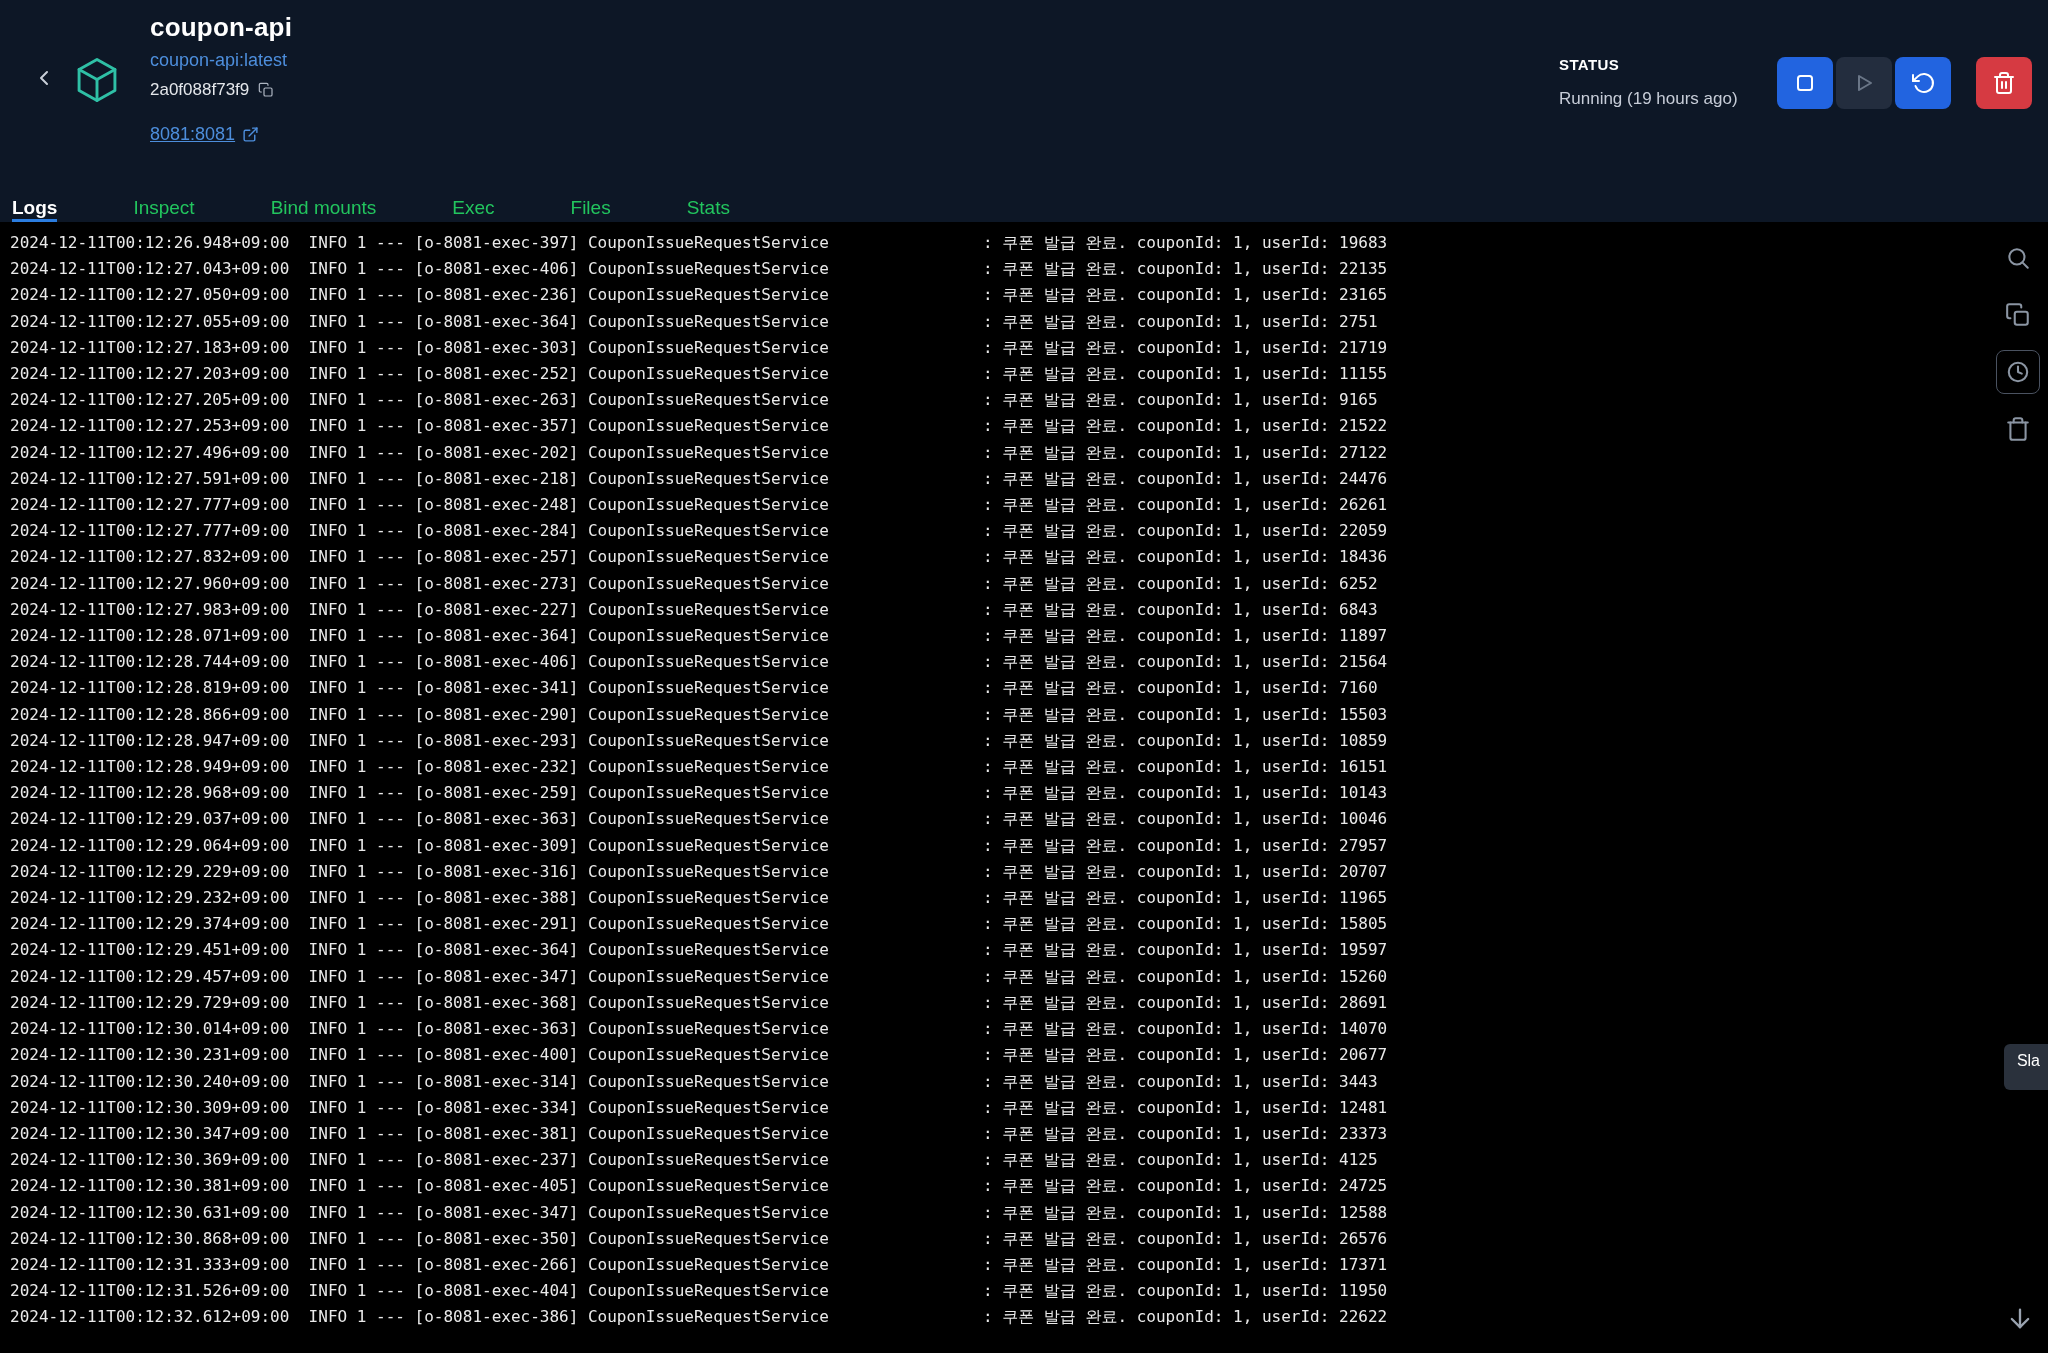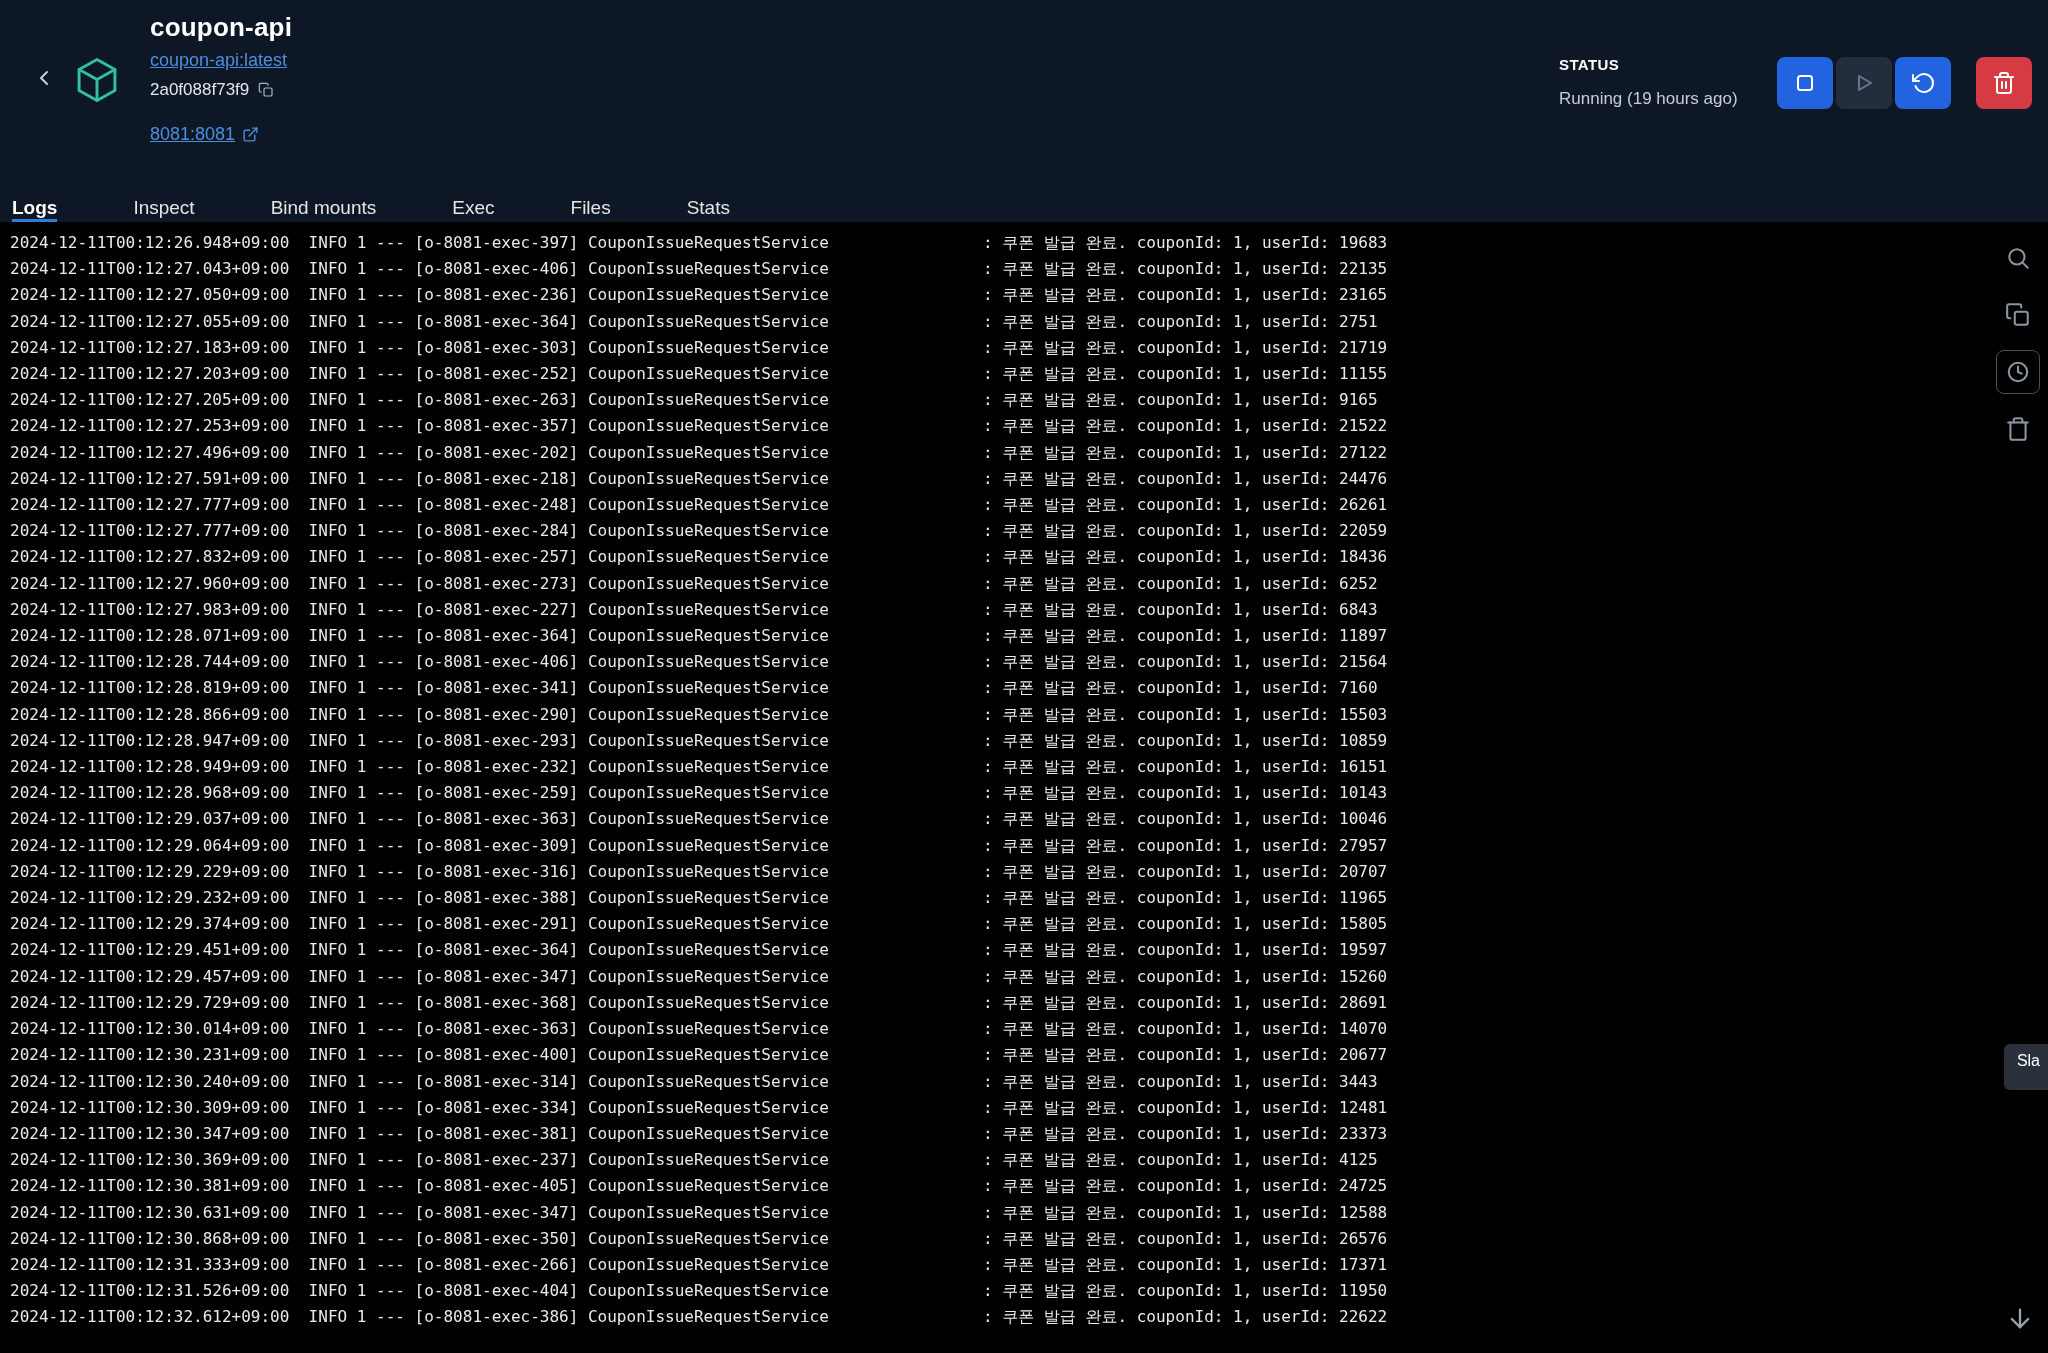--- a/index.html
+++ b/index.html
@@ -18,21 +18,21 @@
     background:#0d1726;
   }
   .back-btn {
     position:absolute; left:28px; top:62px;
     background:none; border:none; padding:4px; cursor:pointer;
     color:#c9cfd8; line-height:0;
   }
   .cube-wrap { position:absolute; left:72px; top:52px; line-height:0; }
   .title-block { position:absolute; left:150px; top:12px; }
   .container-title { margin:0 12px 7px 0; font-size:26px; font-weight:700; color:#fff; letter-spacing:0.2px; }
-  .image-link { display:inline-block; color:#4d8edc; text-decoration:underline; font-size:18px; margin-bottom:9px; cursor:pointer; }
+  .image-link { display:inline-block; color:#4d8edc; font-size:18px; margin-bottom:9px; cursor:pointer; }
   .id-row { display:flex; align-items:center; gap:9px; color:#e4e7eb; font-size:17px; }
   .copy-btn { background:none; border:none; padding:0; color:#aeb6c2; cursor:pointer; line-height:0; }
   .port-row { display:flex; align-items:center; gap:8px; }
   .port-link { color:#4d8edc; text-decoration:underline; font-size:18px; cursor:pointer; display:flex; align-items:center; gap:7px;margin-top:24px; }
   .header-right {
     position:absolute; right:16px; top:0; height:100%;
     display:flex; align-items:center; gap:28px;
   }
   .status-block { text-align:left; min-width:190px; }
   .status-label { font-size:15px; font-weight:700; color:#fff; letter-spacing:0.4px; }
@@ -47,21 +47,21 @@
   .btn-dark { background:#232d3e; color:#6a7687; }
   .btn-red  { background:#d63a42; color:#fff; margin-left:22px; }
   
   .tabbar {
     height:57px; background:#0d1726;
     display:flex; align-items:flex-end;
     padding:0 0 0 12px; gap:76px;
   }
   .tab {
     display:flex; align-items:center;
-    font-size:19px; color:#e5e5e5;
+    font-size:19px; color:#22c55e;
     border-bottom:3px solid transparent; padding-top:3px;
     cursor:pointer; white-space:nowrap;
   }
   .tab.active { color:#fff; border-bottom-color:#2b7de0; font-weight:600; }
   
   .logview {
     position:relative;
     height:1131px;
     background:#000;
     overflow:hidden;

